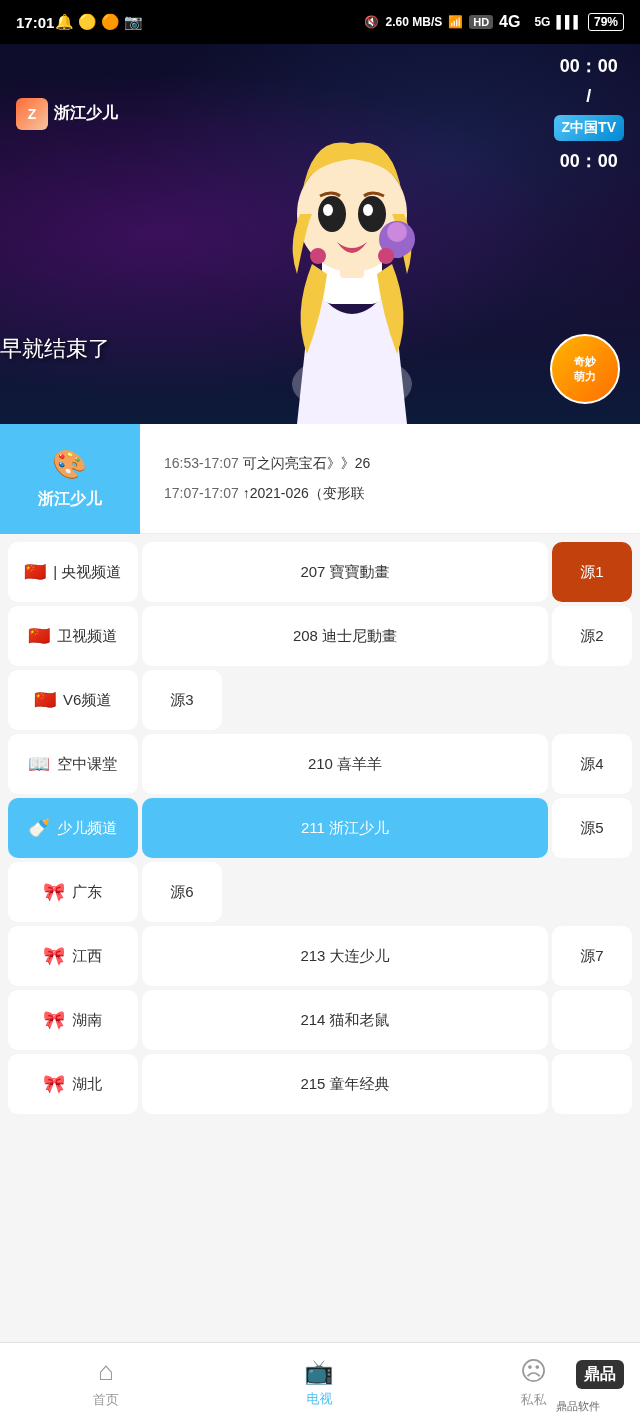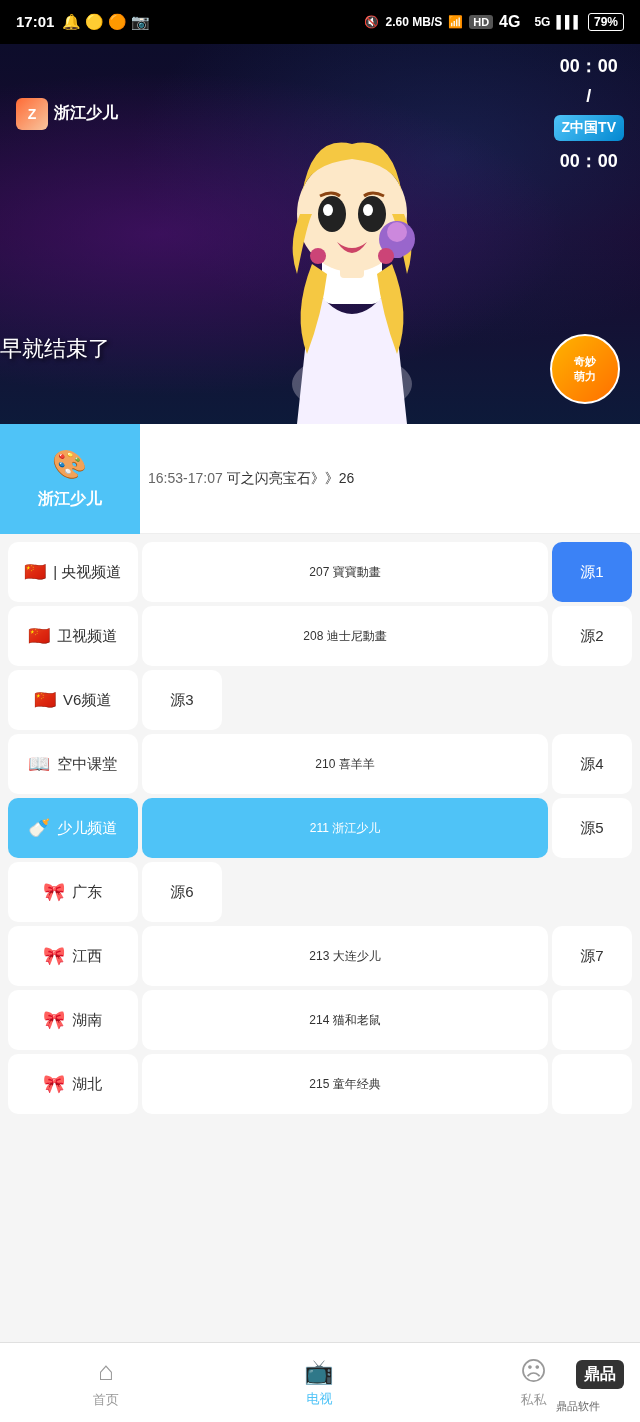--- a/index.html
+++ b/index.html
@@ -18,21 +18,21 @@
       color: #fff;
       display: flex;
       justify-content: space-between;
       align-items: center;
       padding: 8px 16px;
       height: 44px;
       font-size: 15px;
       font-weight: 600;
     }
     .status-bar-icons { display: flex; align-items: center; gap: 6px; font-size: 12px; }
-    .status-bar-left { display: flex; gap: 8px; }
+    .status-bar-left { display: flex; align-items: center; gap: 1px; }
 
     
     .video-area {
       position: relative;
       width: 640px;
       height: 380px;
       background: linear-gradient(135deg, #1a1a2e 0%, #16213e 40%, #0f3460 100%);
       overflow: hidden;
     }
     .video-top-bar {
@@ -142,21 +142,21 @@
     .channel-thumb-logo {
       font-size: 28px;
     }
     .channel-thumb-name {
       color: #fff;
       font-size: 16px;
       font-weight: 600;
     }
     .channel-schedule {
       flex: 1;
-      padding: 12px 8px;
+      padding: 12px 24px;
       display: flex;
       flex-direction: column;
       justify-content: center;
       gap: 10px;
       border-bottom: 1px solid #eee;
     }
     .schedule-item {
       font-size: 14px;
       color: #333;
       line-height: 1.4;
@@ -201,21 +201,21 @@
     .cat-icon { font-size: 18px; }
     .channel-btn {
       flex: 1;
       min-height: 60px;
       background: #fff;
       border: none;
       border-radius: 10px;
       display: flex;
       align-items: center;
       justify-content: center;
-      font-size: 12px;
+      font-size: 15px;
       color: #333;
       font-weight: 500;
       cursor: pointer;
       padding: 10px 12px;
     }
     .channel-btn.active {
       background: #4fc3f7;
       color: #fff;
     }
     .source-btn {
@@ -225,21 +225,21 @@
       border: none;
       border-radius: 10px;
       display: flex;
       align-items: center;
       justify-content: center;
       font-size: 15px;
       color: #333;
       cursor: pointer;
     }
     .source-btn.active {
-      background: #3b82f6;
+      background: #c2410c;
       color: #fff;
     }
 
     
     .bottom-nav {
       position: fixed;
       bottom: 0;
       width: 640px;
       background: #fff;
       border-top: 1px solid #e0e0e0;
@@ -366,20 +366,24 @@
 <div class="channel-info">
   <div class="channel-thumb">
     <div class="channel-thumb-logo">🎨</div>
     <div class="channel-thumb-name">浙江少儿</div>
   </div>
   <div class="channel-schedule">
     <div class="schedule-item">
       <span class="schedule-time">16:53-17:07 </span>
       <span>可之闪亮宝石》》26</span>
     </div>
+    <div class="schedule-item">
+      <span class="schedule-time">17:07-17:07 </span>
+      <span>↑2021-026（变形联</span>
+    </div>
   </div>
 </div>
 
 <div class="list-container">
 
   <div class="list-row">
     <button class="cat-btn">
       <span class="cat-icon">🇨🇳</span>
       <span>| 央视频道</span>
     </button>

